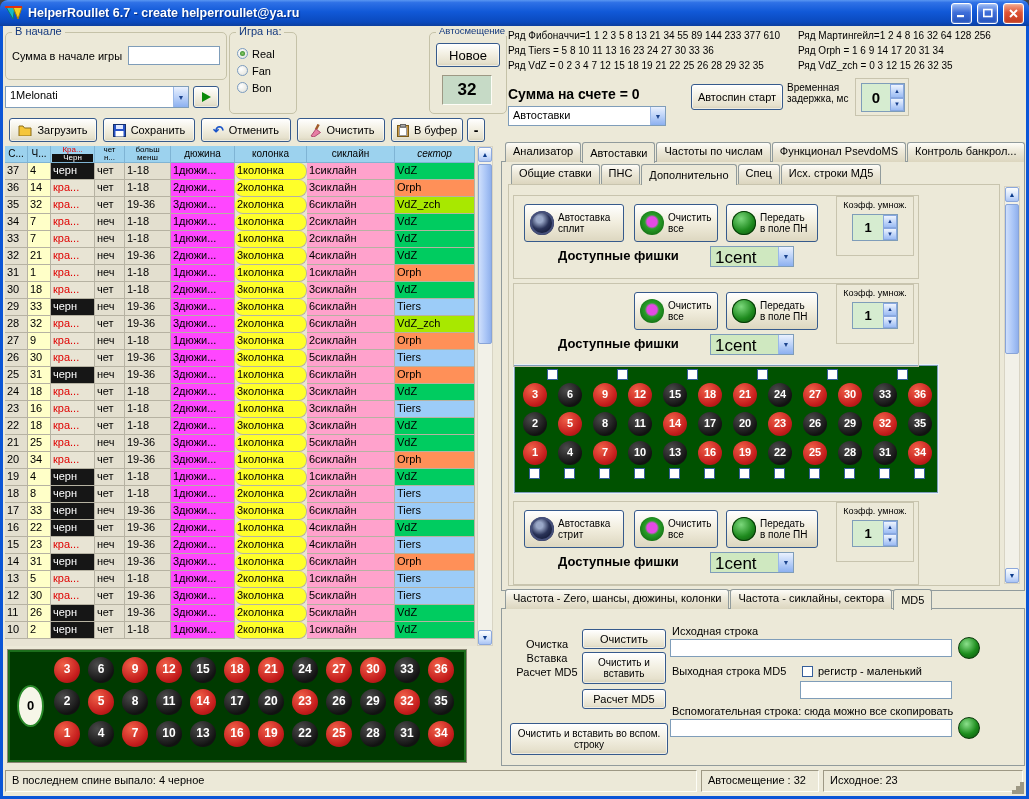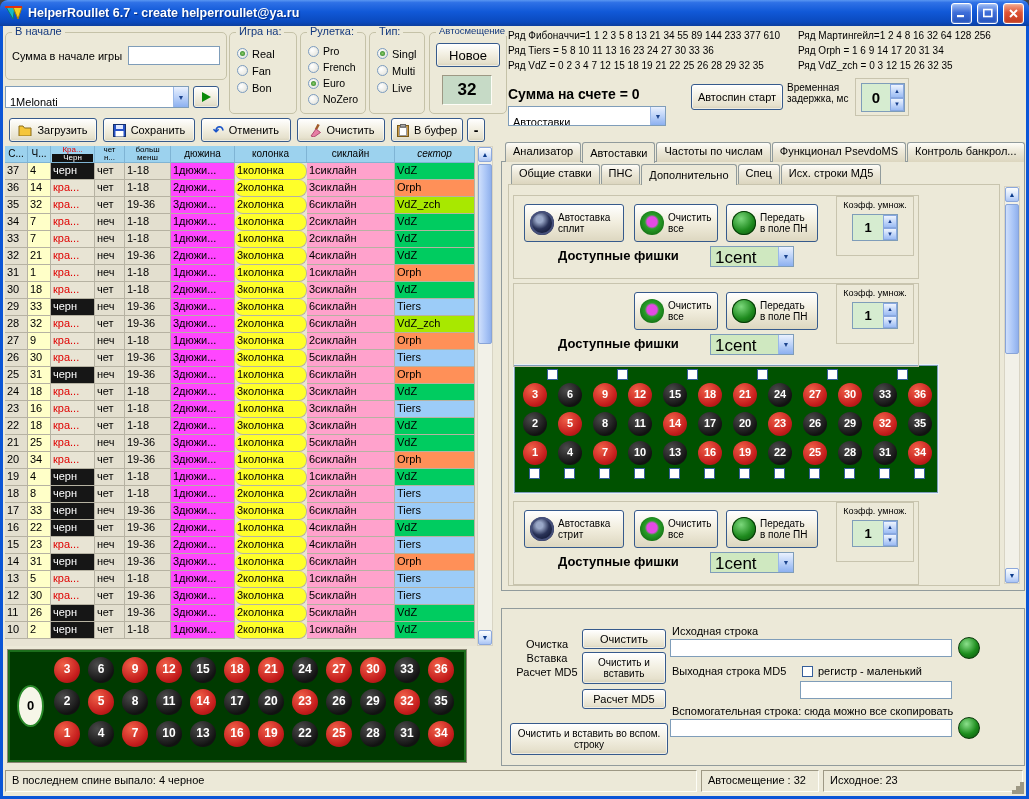--- a/index.html
+++ b/index.html
@@ -25,21 +25,21 @@
     display:flex;align-items:center;justify-content:center;gap:5px;font-size:11px;box-shadow:inset 0 0 0 1px rgba(255,255,255,.55);}
   .sunken{border:1px solid;border-color:#9d9884 #fdfdf6 #fdfdf6 #9d9884;}
   
   .radios{position:absolute;left:7px;top:12px;right:2px;}
   .radio-row{display:flex;align-items:center;gap:4px;height:17px;font-size:11px;cursor:pointer;white-space:nowrap;}
   .tight .radio-row{height:16px;font-size:10.5px;}
   .radio{width:11px;height:11px;border-radius:50%;border:1px solid #7c9cc0;background:radial-gradient(circle at 35% 35%,#fff,#dfdfd6);position:relative;flex:none;}
   .radio.sel::after{content:"";position:absolute;left:2px;top:2px;width:5px;height:5px;border-radius:50%;background:radial-gradient(#8cc868,#1d7d1d);}
   
   .combo{position:absolute;display:flex;border:1px solid #7f9db9;background:#fff;align-items:stretch;cursor:pointer;}
-  .combo-val{flex:1;font-size:11px;padding:9px 4px;white-space:nowrap;overflow:hidden;}
+  .combo-val{flex:1;font-size:11px;padding:2px 4px;white-space:nowrap;overflow:hidden;}
   .combo-ar{width:15px;display:flex;align-items:center;justify-content:center;font-size:7px;color:#1c448e;
     background:linear-gradient(180deg,#eaf1fe,#bcd2f8 50%,#8cb0f0);border-left:1px solid #9ab8e8;flex:none;}
   
   .spin{display:flex;border:1px solid #7f9db9;background:#d8eed2;}
   .spin-val{flex:1;font-weight:bold;text-align:center;background:#d6ecd0;}
   .spin-ar{width:14px;display:flex;flex-direction:column;flex:none;}
   .sa{flex:1;font-size:6px;text-align:center;background:linear-gradient(#eef4fe,#9cbcf4);border:1px solid #89a8e0;color:#143c8c;
       display:flex;align-items:center;justify-content:center;cursor:pointer;}
   
   .tabbar{position:absolute;display:flex;align-items:flex-end;z-index:3;}
@@ -163,58 +163,20 @@
             <div class="radio sel"></div>
             <div class="radio-lbl">Real</div>
           </div>
           <div class="radio-row">
             <div class="radio"></div>
             <div class="radio-lbl">Fan</div>
           </div>
           <div class="radio-row">
             <div class="radio"></div>
             <div class="radio-lbl">Bon</div>
-          </div>
-        </div>
-    </div>
-    <div class="grp" style="left:297px;top:6px;width:66px;height:82px">
-      <span class="grp-label">Рулетка:</span>
-      <div class="radios tight" style="top:10px">
-          <div class="radio-row">
-            <div class="radio"></div>
-            <div class="radio-lbl">Pro</div>
-          </div>
-          <div class="radio-row">
-            <div class="radio"></div>
-            <div class="radio-lbl">French</div>
-          </div>
-          <div class="radio-row">
-            <div class="radio sel"></div>
-            <div class="radio-lbl">Euro</div>
-          </div>
-          <div class="radio-row">
-            <div class="radio"></div>
-            <div class="radio-lbl">NoZero</div>
-          </div>
-        </div>
-    </div>
-    <div class="grp" style="left:366px;top:6px;width:56px;height:82px">
-      <span class="grp-label">Тип:</span>
-      <div class="radios">
-          <div class="radio-row">
-            <div class="radio sel"></div>
-            <div class="radio-lbl">Singl</div>
-          </div>
-          <div class="radio-row">
-            <div class="radio"></div>
-            <div class="radio-lbl">Multi</div>
-          </div>
-          <div class="radio-row">
-            <div class="radio"></div>
-            <div class="radio-lbl">Live</div>
           </div>
         </div>
     </div>
     <div class="grp" style="left:426px;top:6px;width:78px;height:82px">
       <span class="grp-label" style="font-size:9.5px">Автосмещение</span>
       <div class="xp-btn" style="left:6px;top:10px;width:64px;height:24px;font-size:13px">Новое</div>
       <div class="abs sunken" style="left:12px;top:42px;width:50px;height:30px;background:#c6dac6;font-size:17px;font-weight:bold;text-align:center;line-height:28px">32</div>
     </div>
 
     <div class="xp-btn" style="left:6px;top:92px;width:88px;height:24px">
@@ -853,20 +815,25 @@
             <div class="combo-ar">▼</div>
           </div>
         </div>
       </div>
     <div class="vscroll" style="left:1001px;top:160px;height:398px;z-index:3">
       <div class="sb-btn" style="top:0">▲</div>
       <div class="sb-thumb" style="top:17px;height:150px"></div>
       <div class="sb-btn" style="bottom:0">▼</div>
     </div>
 
+    <div class="tabbar" style="left:502px;top:564px;height:19px" id="bottom-tabs">
+        <div class="tab">Частота - Zero, шансы, дюжины, колонки</div>
+        <div class="tab">Частота - сиклайны, сектора</div>
+        <div class="tab active">MD5</div>
+      </div>
     <div class="panel" style="left:498px;top:582px;width:524px;height:158px">
       <span class="lbl abs" style="left:14px;top:28px;width:62px;white-space:normal;text-align:center;line-height:14px">
         <span>Очистка</span><br>
         <span>Вставка</span><br>
         <span>Расчет MD5</span>
       </span>
       <div class="xp-btn" style="left:80px;top:20px;width:84px;height:20px">Очистить</div>
       <div class="xp-btn" style="left:80px;top:43px;width:84px;height:32px;font-size:10px;line-height:11px;text-align:center;white-space:normal">Очистить и вставить</div>
       <div class="xp-btn" style="left:80px;top:80px;width:84px;height:20px">Расчет MD5</div>
       <div class="xp-btn" style="left:8px;top:114px;width:158px;height:32px;font-size:10px;line-height:11px;text-align:center;white-space:normal;padding:0 6px">Очистить и  вставить во вспом. строку</div>

